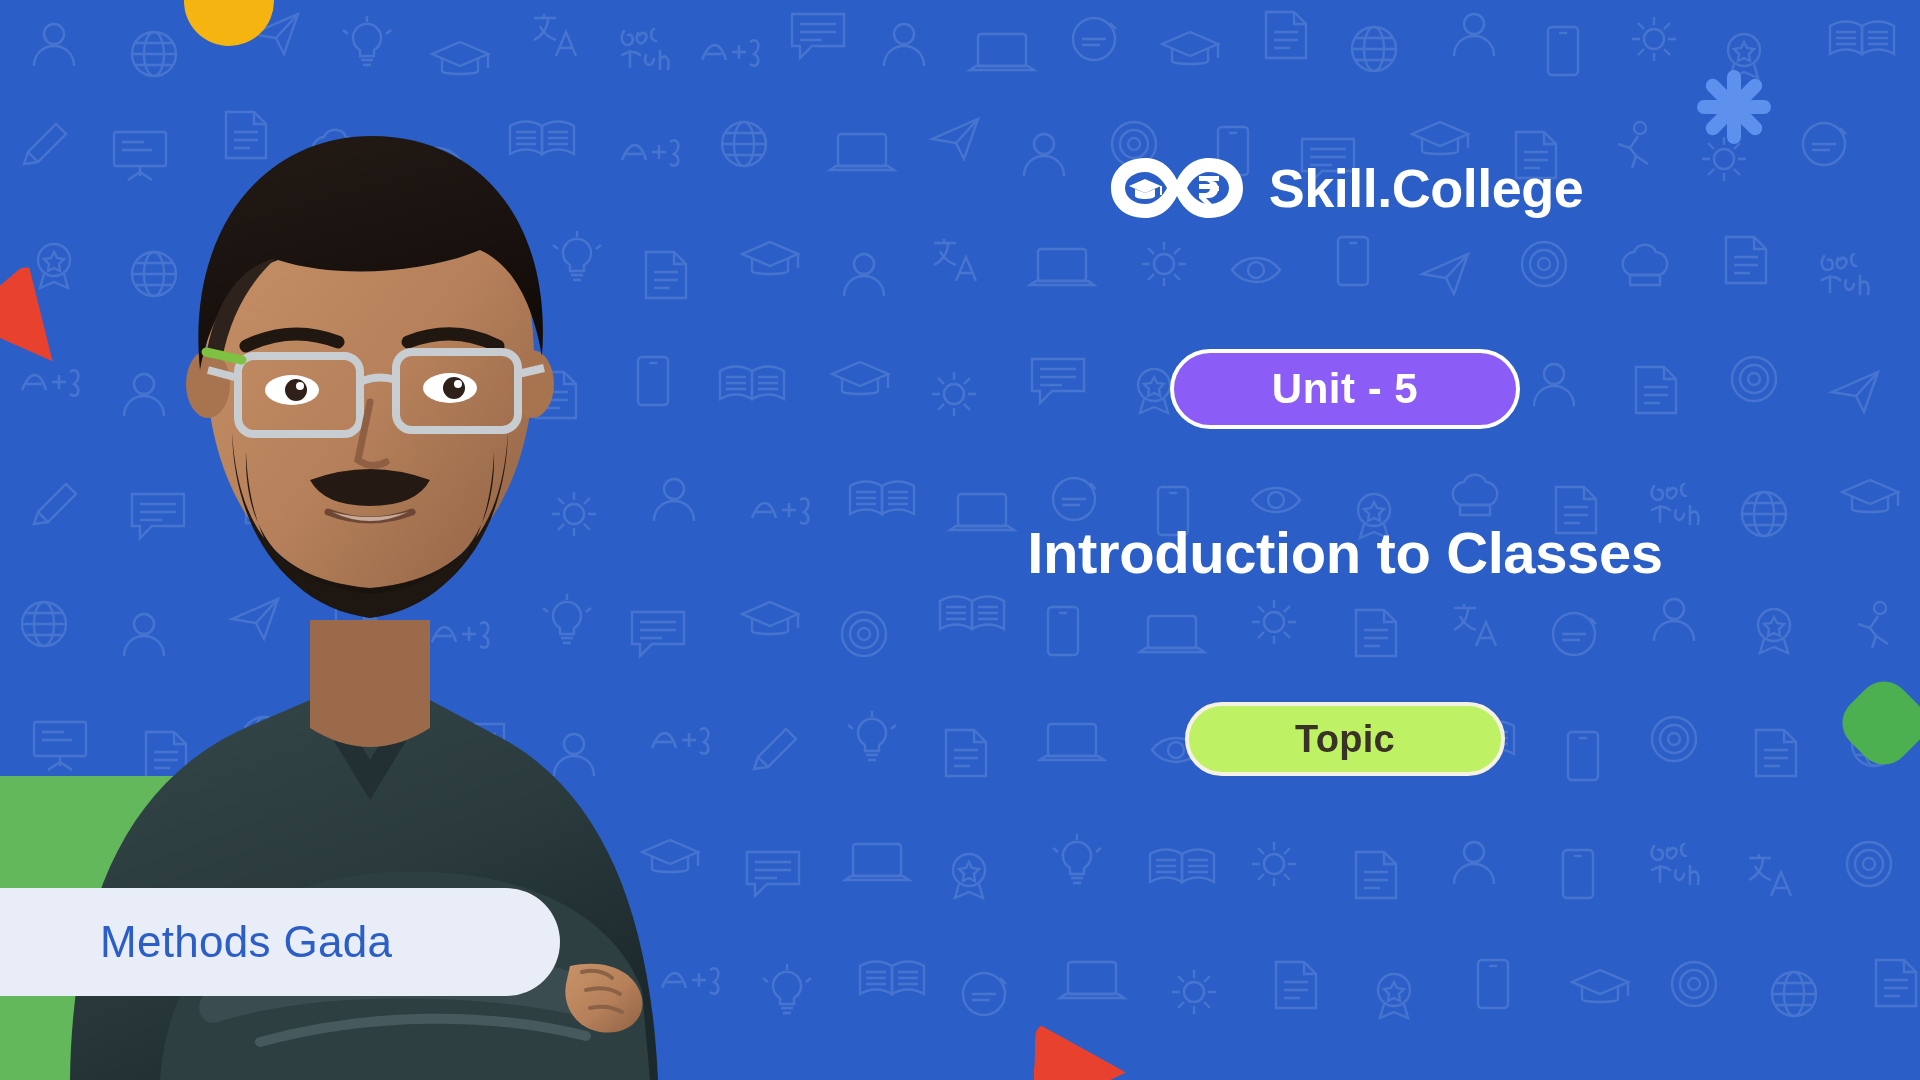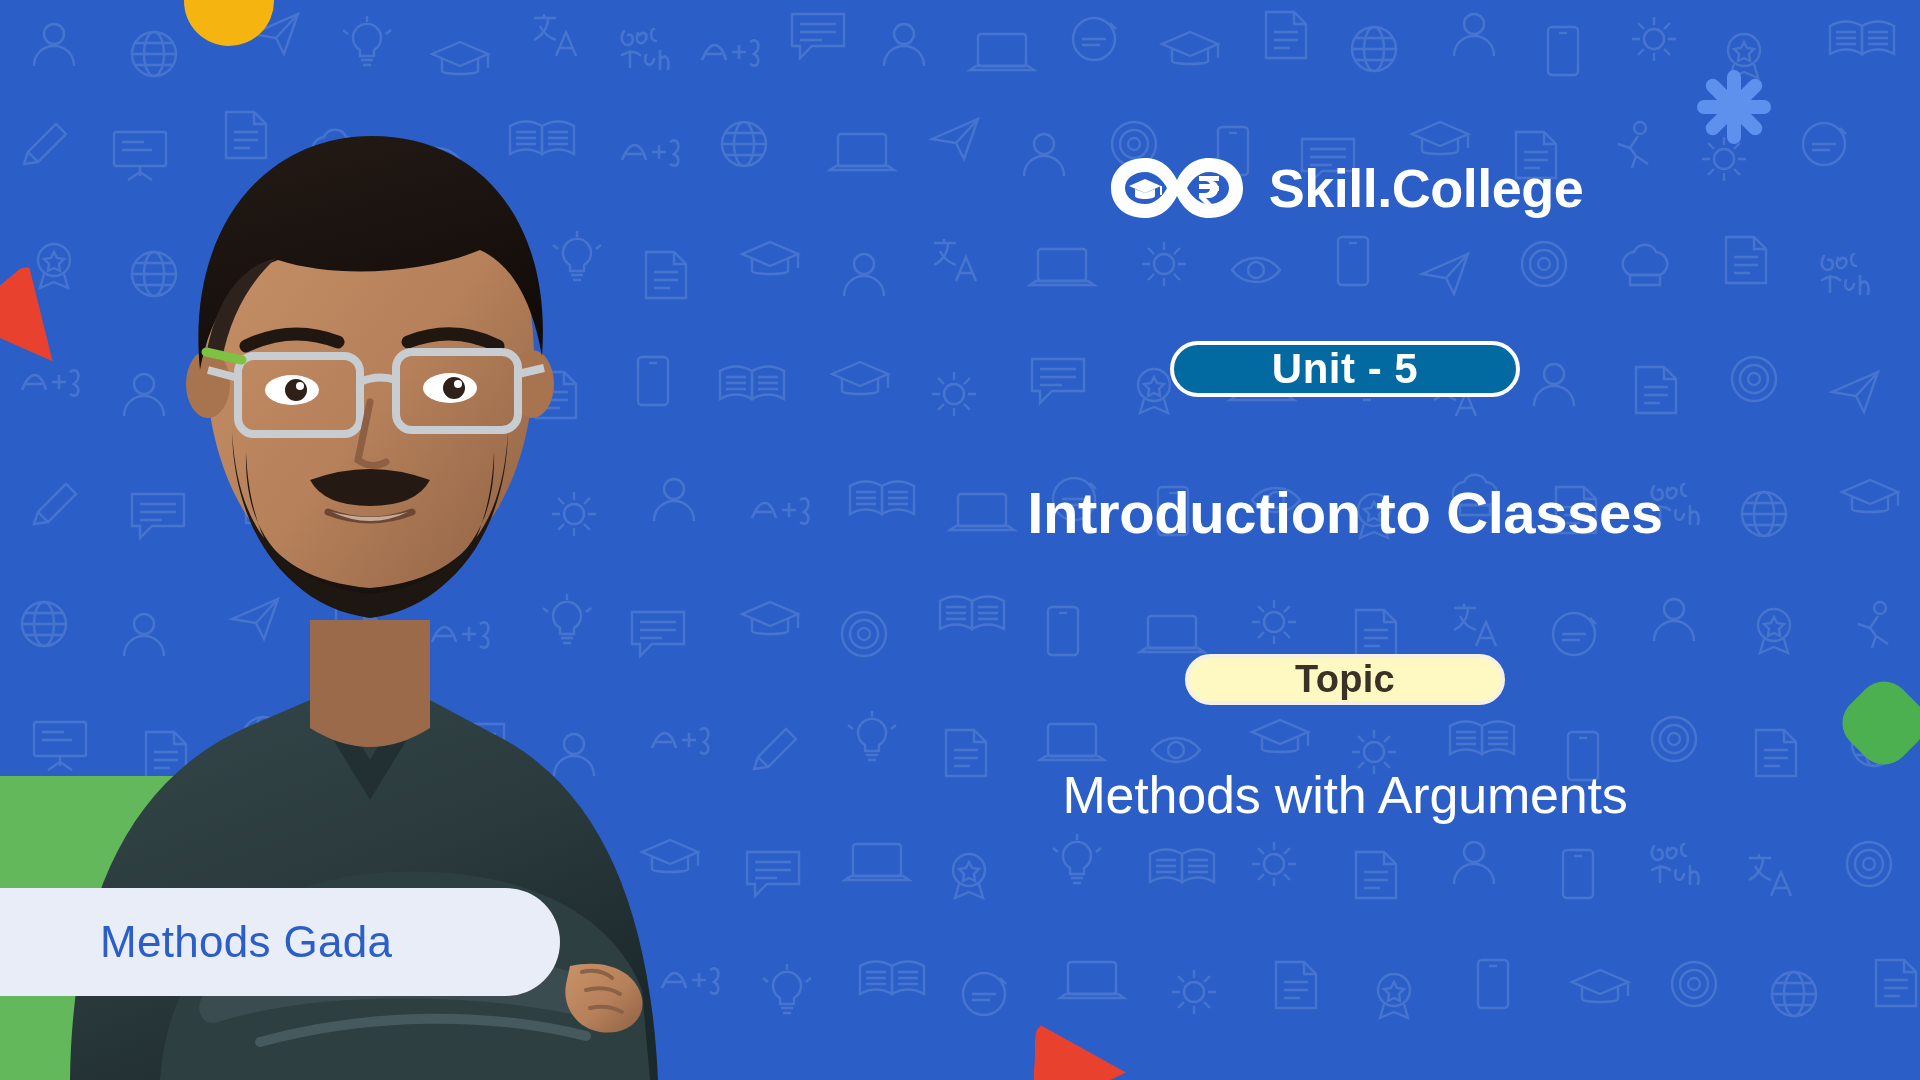--- a/index.html
+++ b/index.html
@@ -104,20 +104,21 @@
 
   
   #content {
     position:absolute;
     left:770px; top:0;
     width:1150px; height:786px;
     display:flex;
     flex-direction:column;
     align-items:center;
     z-index:4;
+    gap:8px;
   }
 
   
   #brand {
     display:flex; align-items:center; gap:22px;
     margin-top:150px;
     height:76px;
   }
   #brand-mark { width:140px; height:76px; flex:0 0 auto; }
   #brand-mark svg { display:block; width:100%; height:100%; }
@@ -127,21 +128,21 @@
     font-weight:700;
     letter-spacing:-.5px;
     white-space:nowrap;
   }
 
   
   #unit-badge {
     margin-top:115px;
     min-width:350px;
     height:80px;
-    background:#0369a1;
+    background:#8b5cf6;
     border:4px solid #FFFFFF;
     border-radius:40px;
     display:flex; align-items:center; justify-content:center;
     padding:0 56px;
   }
   #unit-badge-label {
     color:#FFFFFF;
     font-size:42px;
     font-weight:700;
     letter-spacing:.5px;
@@ -157,21 +158,21 @@
     letter-spacing:-.4px;
     text-align:center;
     white-space:nowrap;
   }
 
   
   #topic-badge {
     margin-top:108px;
     min-width:320px;
     height:74px;
-    background:#fef9c3;
+    background:#bef264;
     border:4px solid #F5F1E4;
     border-radius:37px;
     display:flex; align-items:center; justify-content:center;
     padding:0 60px;
   }
   #topic-badge-label {
     color:#3A3226;
     font-size:38px;
     font-weight:600;
     letter-spacing:.3px;
@@ -619,16 +620,15 @@
     <div id="unit-badge">
       <span id="unit-badge-label">Unit - 5</span>
     </div>
 
     <h1 id="unit-title">Introduction to Classes</h1>
 
     <div id="topic-badge">
       <span id="topic-badge-label">Topic</span>
     </div>
 
-    <h2 id="topic-title">Methods with Arguments</h2>
 
   </div>
 </div>
 
 </body></html>

